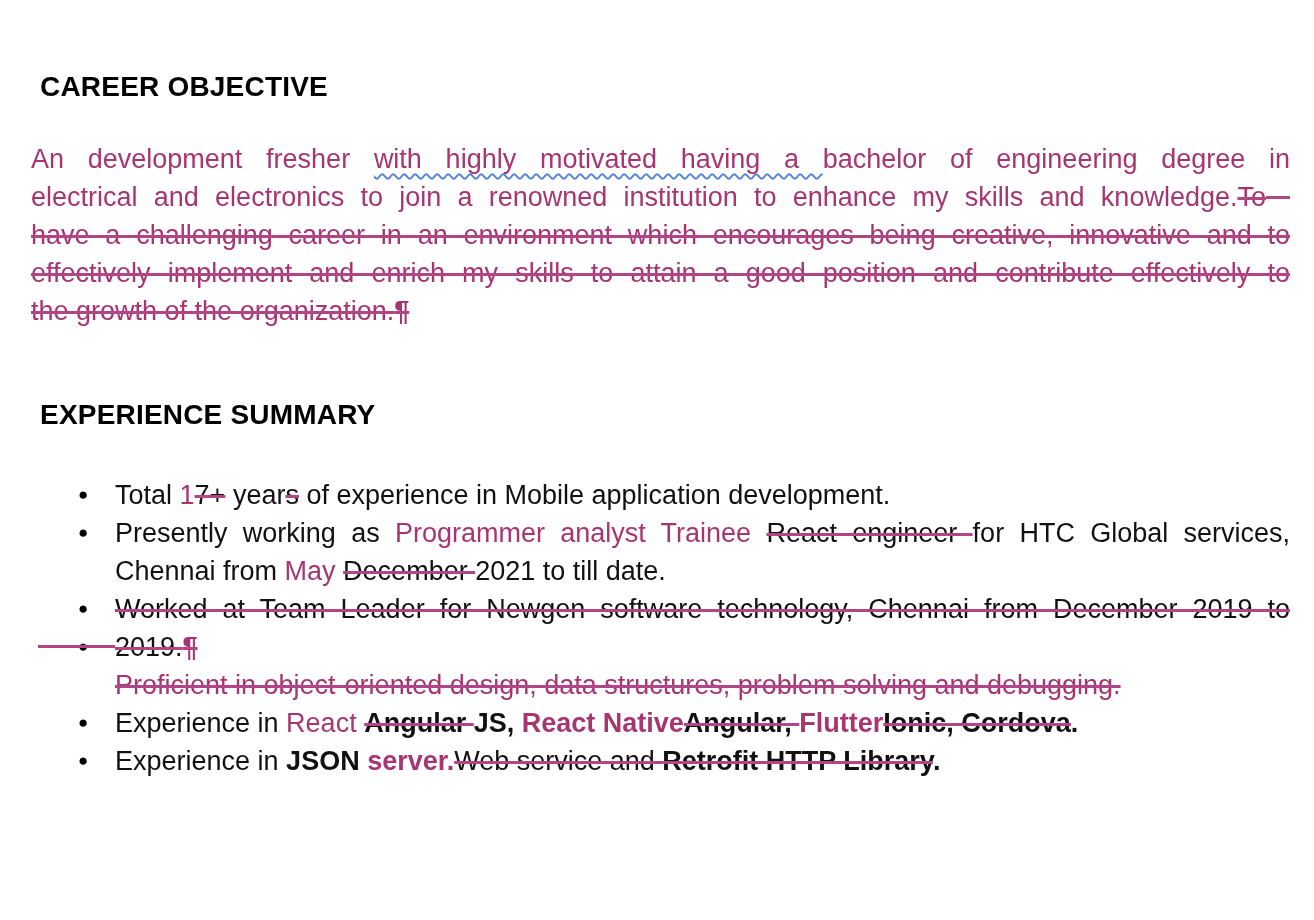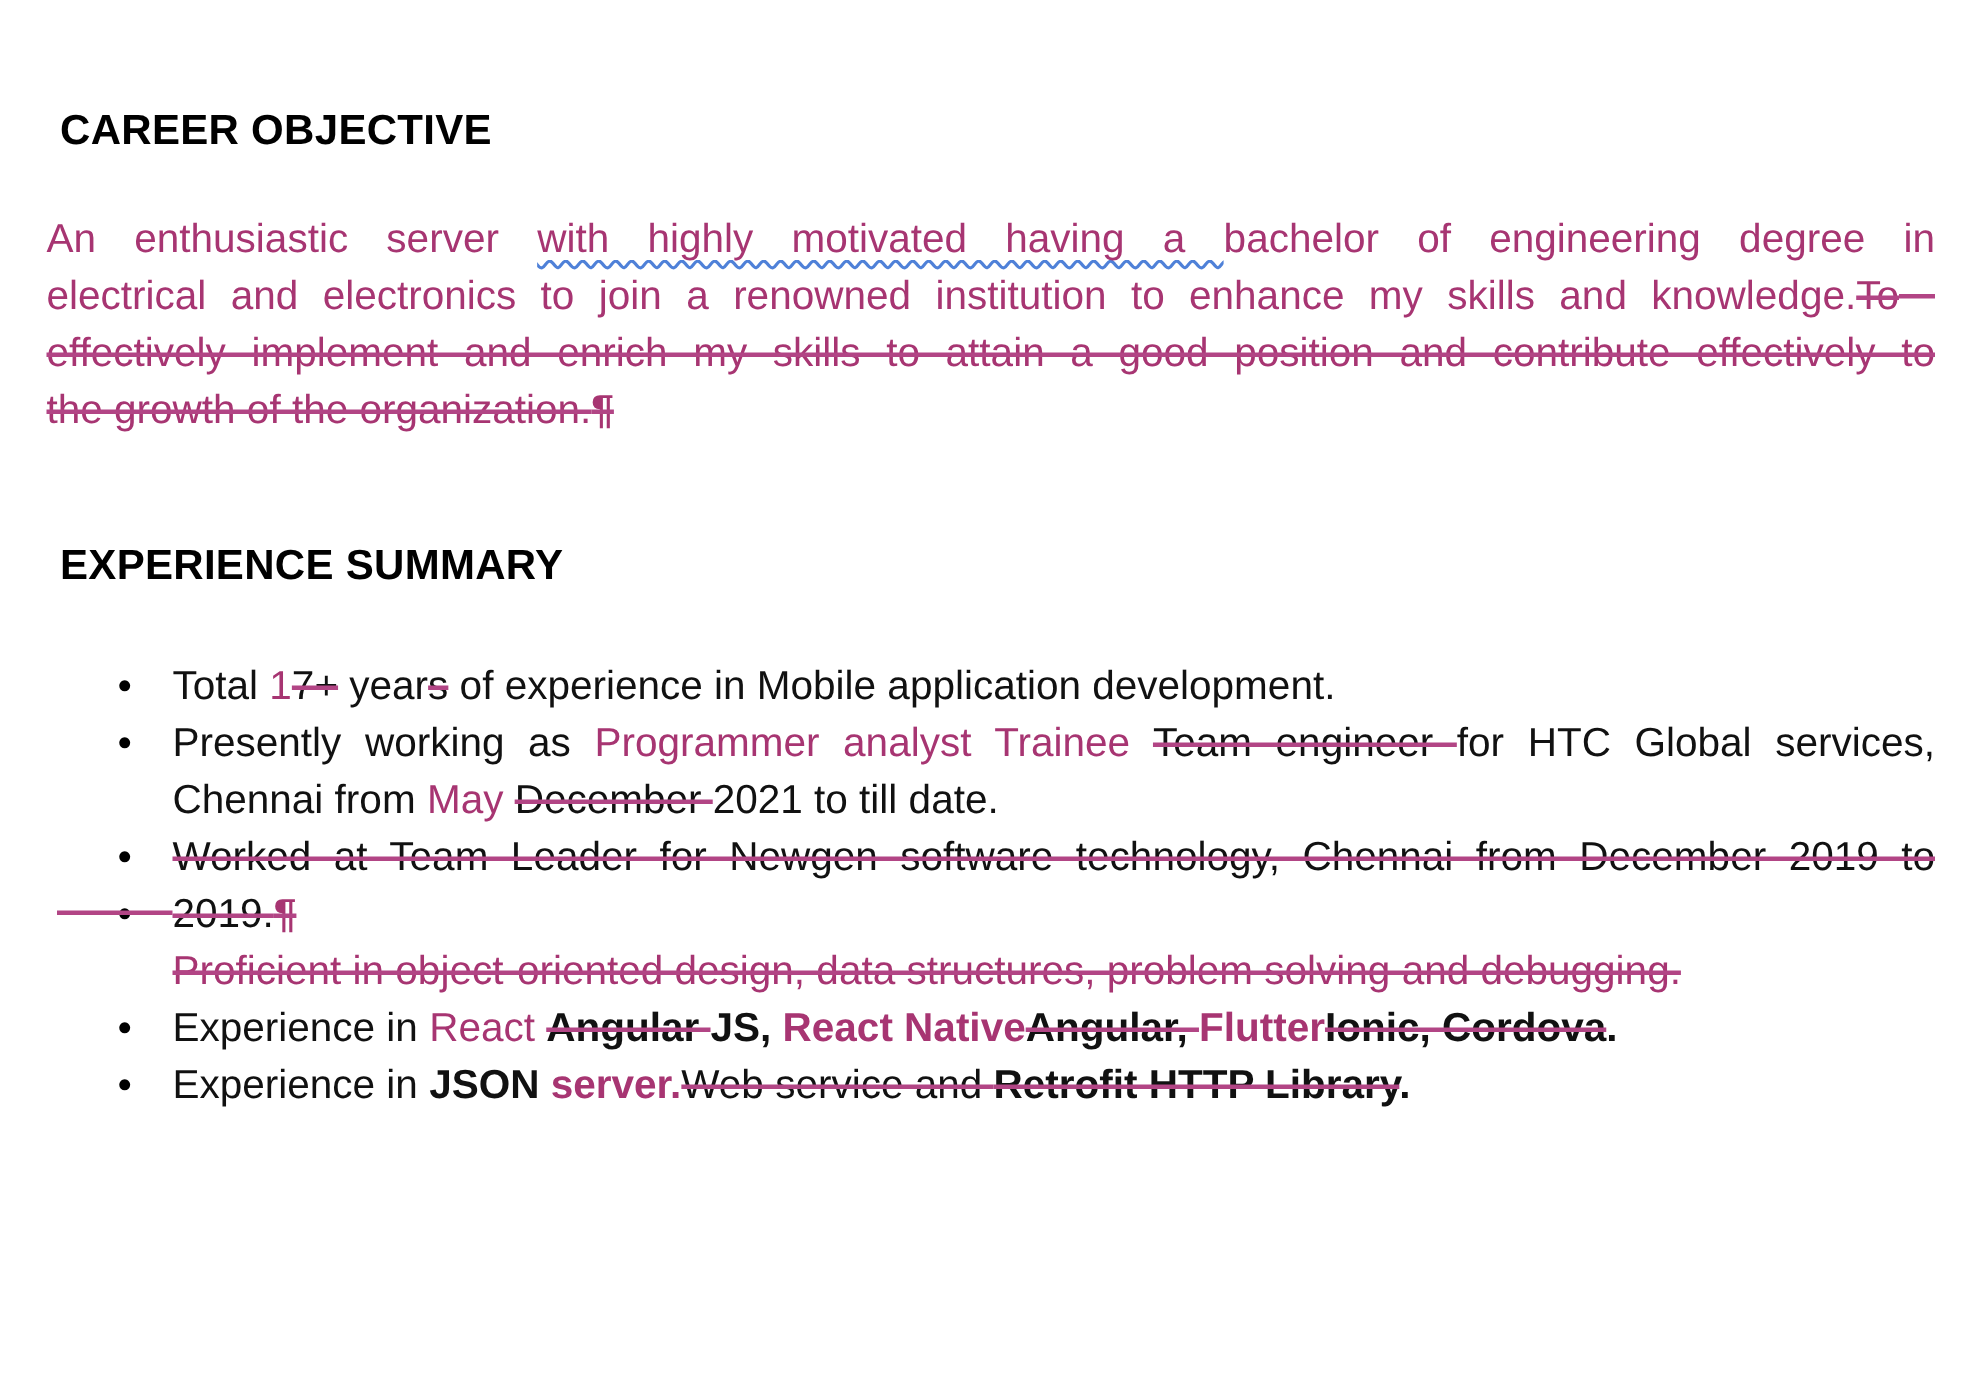--- a/index.html
+++ b/index.html
@@ -75,34 +75,35 @@
   }
 </style>
 </head>
 <body>
 
 <div class="page">
 
   <h2 class="h" id="h-career">CAREER OBJECTIVE</h2>
 
   <div class="para" id="p-objective">
-      <div class="bline just"><span class="seg pink">An enthusiastic server </span><span class="seg pink wavy">with highly motivated having a </span><span class="seg pink">bachelor of engineering degree in</span></div>
+      <div class="bline just"><span class="seg pink">An development fresher </span><span class="seg pink wavy">with highly motivated having a </span><span class="seg pink">bachelor of engineering degree in</span></div>
       <div class="bline just"><span class="seg pink">electrical and electronics to join a renowned institution to enhance my skills and knowledge.</span><span class="seg pink strike tail">To</span></div>
+      <div class="bline just"><span class="seg pink strike">have a challenging career in an environment which encourages being creative, innovative and to</span></div>
       <div class="bline just"><span class="seg pink strike">effectively implement and enrich my skills to attain a good position and contribute effectively to</span></div>
       <div class="bline"><span class="seg pink strike">the growth of the organization.</span><span class="seg pink strike pilcrow">¶</span></div>
     </div>
 
   <h2 class="h" id="h-exp">EXPERIENCE SUMMARY</h2>
 
   <div class="bullets" id="b-exp">
       <div class="item">
         <div class="bline"><span class="marker">●</span><span class="seg">Total </span><span class="seg pink">1</span><span class="seg strike">7+</span><span class="seg"> year</span><span class="seg strike">s</span><span class="seg"> of experience in Mobile application development.</span></div>
       </div>
       <div class="item">
-        <div class="bline just"><span class="marker">●</span><span class="seg">Presently working as </span><span class="seg pink">Programmer analyst Trainee </span><span class="seg strike">Team engineer </span><span class="seg">for HTC Global services,</span></div>
+        <div class="bline just"><span class="marker">●</span><span class="seg">Presently working as </span><span class="seg pink">Programmer analyst Trainee </span><span class="seg strike">React engineer </span><span class="seg">for HTC Global services,</span></div>
         <div class="bline"><span class="seg">Chennai from </span><span class="seg pink">May </span><span class="seg strike">December </span><span class="seg">2021 to till date.</span></div>
       </div>
       <div class="item">
         <div class="bline just"><span class="marker">●</span><span class="seg strike">Worked at Team Leader for Newgen software technology, Chennai from December 2019 to</span></div>
       </div>
       <div class="item struck">
         <div class="bline just"><span class="marker">●</span></div>
         <div class="bline"><span class="seg strike">2019.</span><span class="seg pink strike pilcrow">¶</span></div>
       </div>
     </div>

